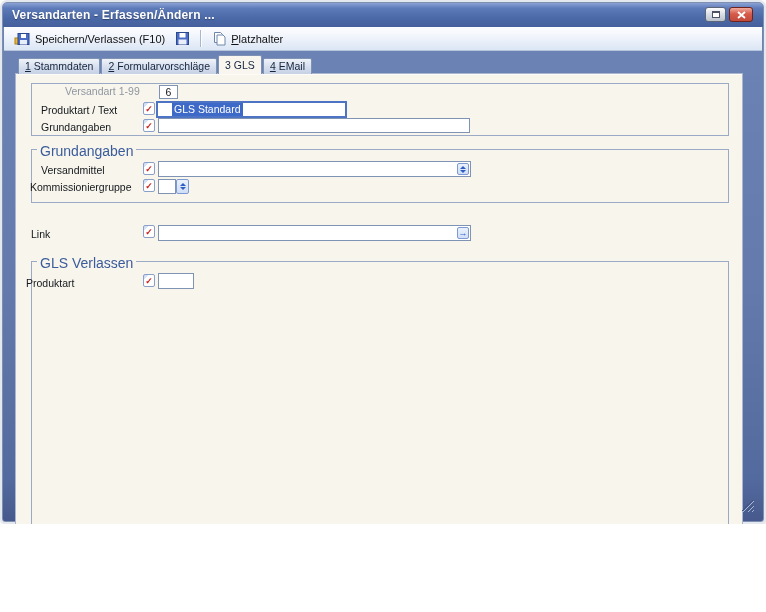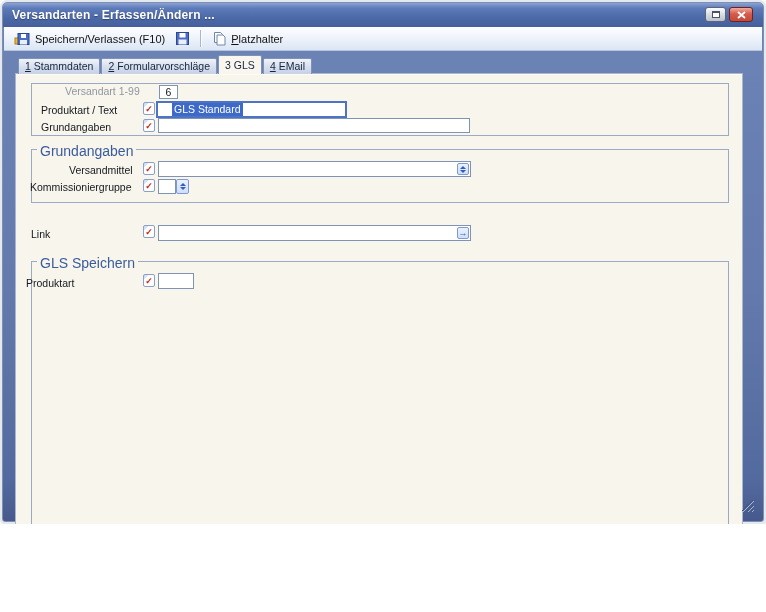--- a/index.html
+++ b/index.html
@@ -145,21 +145,21 @@
     </div>
 
     <span class="flabel" style="left:25px;top:47px;">Grundangaben</span>
     <button class="chk" style="left:127px;top:45px;">✓</button>
     <input class="tfield" style="left: 142px; top: 44px; width: 312px;" value="">
 
     <div class="gbox" style="top:75px;height:54px;">
       <span class="legend">Grundangaben</span>
     </div>
 
-    <span class="flabel" style="left:25px;top:90px;margin-left:28px;">Versandmittel</span>
+    <span class="flabel" style="left:25px;top:90px;">Versandmittel</span>
     <button class="chk" style="left:127px;top:88px;">✓</button>
     <div class="combo" style="left:142px;top:87px;width:313px;">
       <button class="spin">
         <span class="tri-up"></span>
         <span class="tri-dn"></span>
       </button>
     </div>
 
     <span class="flabel" style="left:14px;top:107px;">Kommissioniergruppe</span>
     <button class="chk" style="left:127px;top:105px;">✓</button>
@@ -170,21 +170,21 @@
     </button>
 
 
     <span class="flabel" style="left:15px;top:154px;">Link</span>
     <button class="chk" style="left:127px;top:151px;">✓</button>
     <div class="combo" style="left:142px;top:151px;width:313px;">
       <button class="gobtn">→</button>
     </div>
 
     <div class="gbox" style="top:187px;height:316px;">
-      <span class="legend">GLS Speichern</span>
+      <span class="legend">GLS Verlassen</span>
     </div>
 
     <span class="flabel" style="left:10px;top:203px;">Produktart</span>
     <button class="chk" style="left:127px;top:200px;">✓</button>
     <input class="tfield" style="left: 142px; top: 199px; width: 36px; height: 16px;" value="">
 
   </div>
 
   <div class="grip">
     <svg width="16" height="13" viewBox="0 0 16 13">

